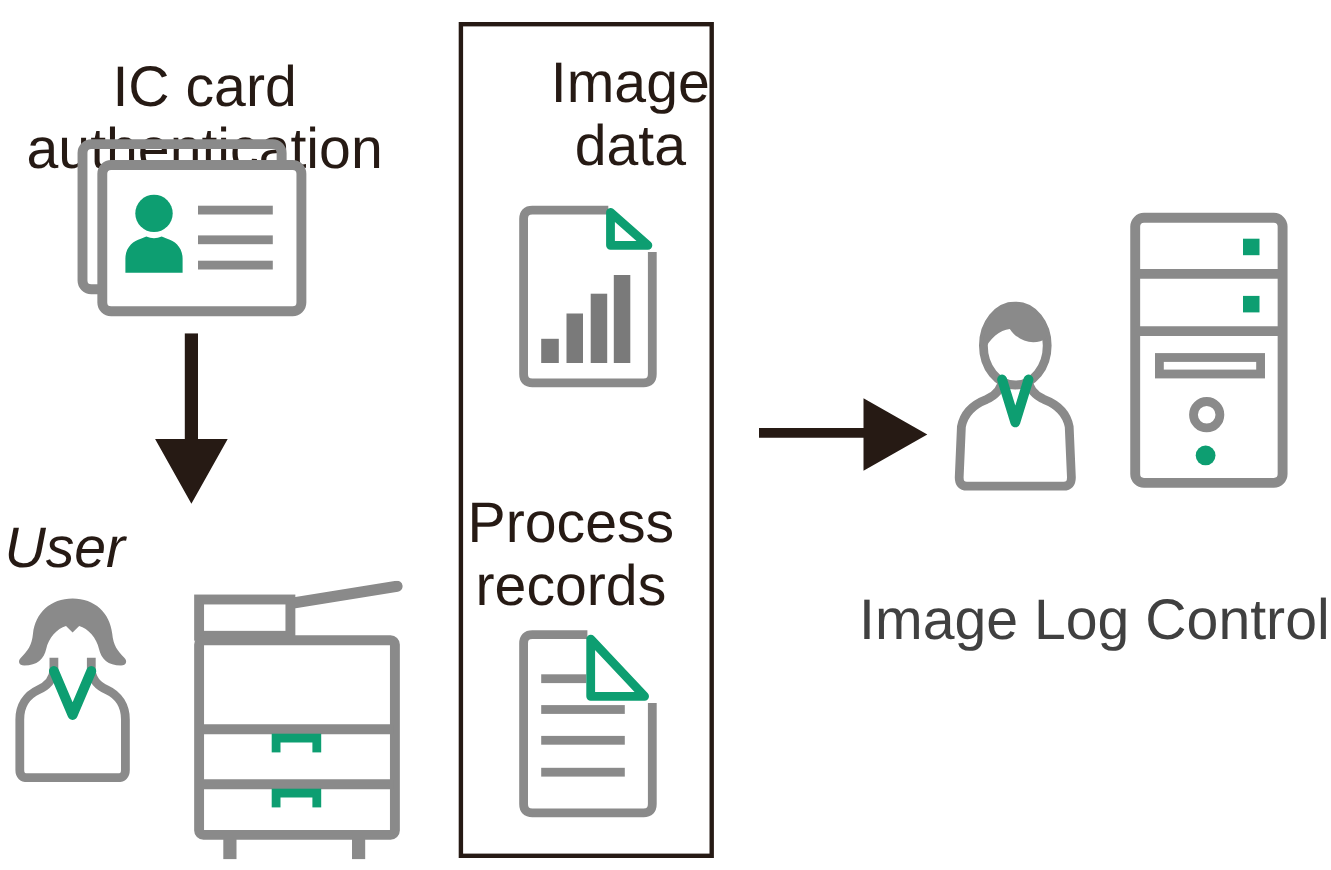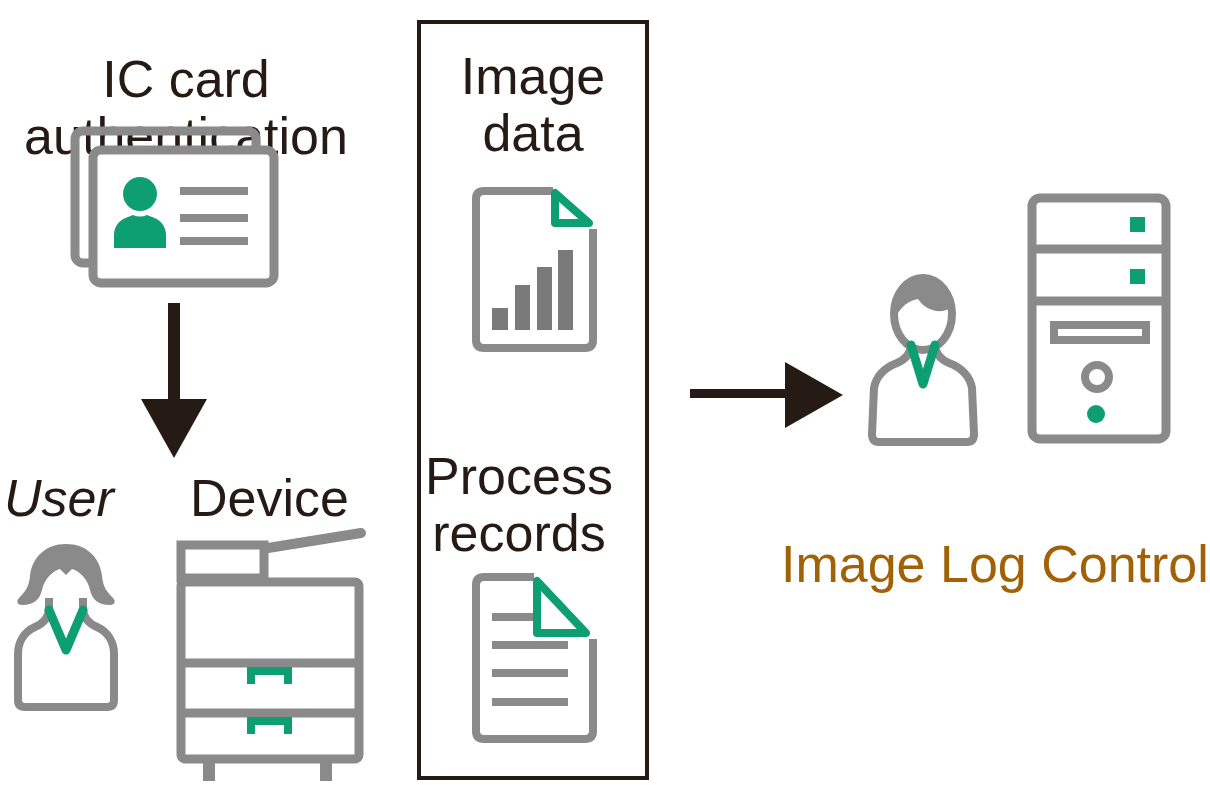--- a/index.html
+++ b/index.html
@@ -7,21 +7,21 @@
     position:relative;width:1210px;height:791px;background:#ffffff;overflow:hidden;
     font-family:"Liberation Sans","DejaVu Sans",sans-serif;color:#261A14;
   }
   .lbl{position:absolute;font-size:52px;line-height:57px;white-space:pre-line;}
   .center{text-align:center;}
   .abs{position:absolute;}
   .data-box{
     position:absolute;left:417px;top:20px;width:224px;height:752px;
     border:4px solid #261A14;background:transparent;
   }
-  .product{color:#a16207;white-space:nowrap;}
+  .product{color:#404040;white-space:nowrap;}
 </style>
 </head>
 <body>
 
 <div class="stage">
 
   <div class="lbl center" style="left:0;top:4px;width:372px;margin-top:47px;">IC card
 authentication</div>
 
   <svg class="abs" style="left:68px;top:120px;" width="216" height="172" viewBox="0 0 216 172">
@@ -32,21 +32,20 @@
     <rect x="112" y="67" width="68" height="8" fill="#8A8A8A"></rect>
     <rect x="112" y="94" width="68" height="8" fill="#8A8A8A"></rect>
     <rect x="112" y="117" width="68" height="8" fill="#8A8A8A"></rect>
   </svg>
 
   <svg class="abs" style="left:138px;top:303px;" width="72" height="158" viewBox="0 0 72 158">
     <polygon points="30,0 42,0 42,96 69,96 36,155 3,96 30,96" fill="#261A14"></polygon>
   </svg>
 
   <div class="lbl" style="left:4px;top:470px;font-style:italic;">User</div>
-  <div class="lbl" style="left:190px;top:470px;">Device</div>
 
   <svg class="abs" style="left:8px;top:540px;" width="116" height="172" viewBox="0 0 116 172">
     <path d="M41,58 L41,68 C41,78 34,84 27,87 C16,92 10,102 10,114 L10,160 Q10,167 17,167 L99,167 Q106,167 106,160 L106,114 C106,102 100,92 89,87 C82,84 75,78 75,68 L75,58" fill="#ffffff" stroke="#8A8A8A" stroke-width="8" stroke-linejoin="round"></path>
     <path d="M58,4 C38,4 24,17 22,36 C21,47 17,52 11,58 C8,61 9,65 14,65 C26,65 32,59 34,50 C36,40 44,31 52,29 L58,35 L64,29 C72,31 80,40 82,50 C84,59 90,65 102,65 C107,65 108,61 105,58 C99,52 95,47 94,36 C92,17 78,4 58,4 Z" fill="#8A8A8A"></path>
     <path d="M41,70 L58,110 L75,70" fill="none" stroke="#0D9E71" stroke-width="9" stroke-linecap="round" stroke-linejoin="round"></path>
   </svg>
 
   <svg class="abs" style="left:172px;top:528px;" width="196" height="256" viewBox="0 0 196 256">
     <rect x="31" y="231" width="12" height="22" fill="#8A8A8A"></rect>
     <rect x="148" y="231" width="12" height="22" fill="#8A8A8A"></rect>
@@ -56,21 +55,21 @@
     <line x1="10" y1="135" x2="186" y2="135" stroke="#8A8A8A" stroke-width="9"></line>
     <line x1="10" y1="185" x2="186" y2="185" stroke="#8A8A8A" stroke-width="9"></line>
     <rect x="75" y="139" width="45" height="17" fill="#0D9E71"></rect>
     <rect x="83" y="147" width="29" height="10" fill="#ffffff"></rect>
     <rect x="75" y="189" width="45" height="17" fill="#0D9E71"></rect>
     <rect x="83" y="197" width="29" height="10" fill="#ffffff"></rect>
   </svg>
 
   <div class="data-box"></div>
 
-  <div class="lbl center" style="left:417px;top:48px;width:232px;">Image
+  <div class="lbl center" style="left:417px;top:48px;width:232px;padding-left:40px;">Image
 data</div>
 
   <svg class="abs" style="left:468px;top:183px;" width="132" height="174" viewBox="0 0 132 174">
     <path d="M85,8 L16,8 Q8,8 8,16 L8,157 Q8,165 16,165 L117,165 Q125,165 125,157 L125,46" fill="#ffffff" stroke="#8A8A8A" stroke-width="8" stroke-linejoin="round"></path>
     <path d="M87,10 L87,40 L121,40 Z" fill="#ffffff" stroke="#0D9E71" stroke-width="8" stroke-linejoin="round"></path>
     <rect x="24" y="125" width="16" height="22" fill="#7A7A7A"></rect>
     <rect x="47" y="102" width="15" height="45" fill="#7A7A7A"></rect>
     <rect x="69" y="84" width="15" height="63" fill="#7A7A7A"></rect>
     <rect x="90" y="67" width="15" height="80" fill="#7A7A7A"></rect>
   </svg>

